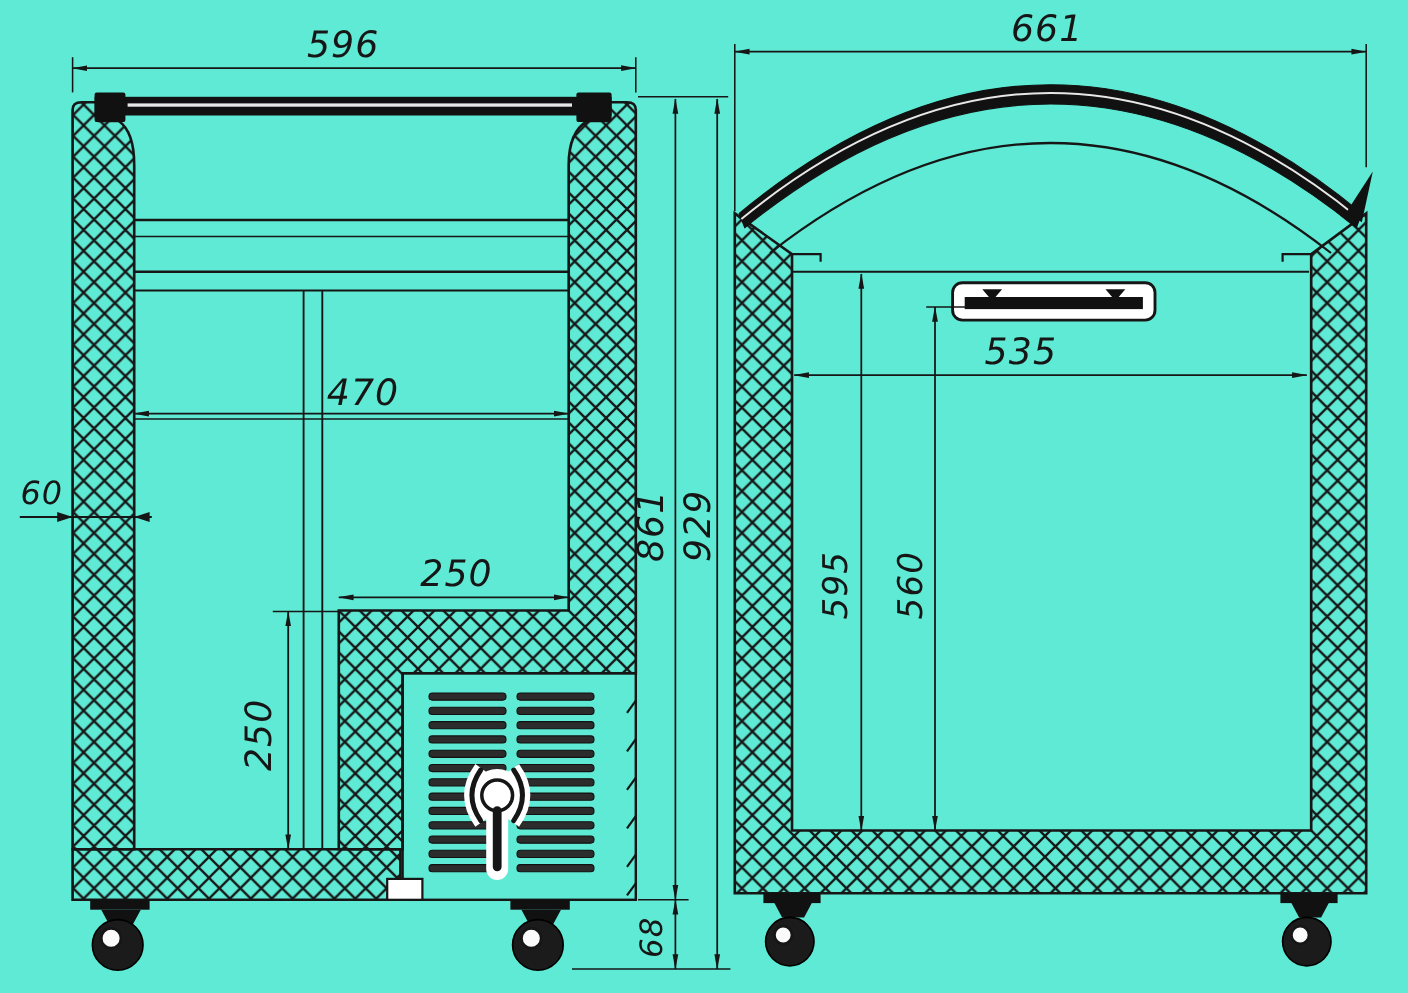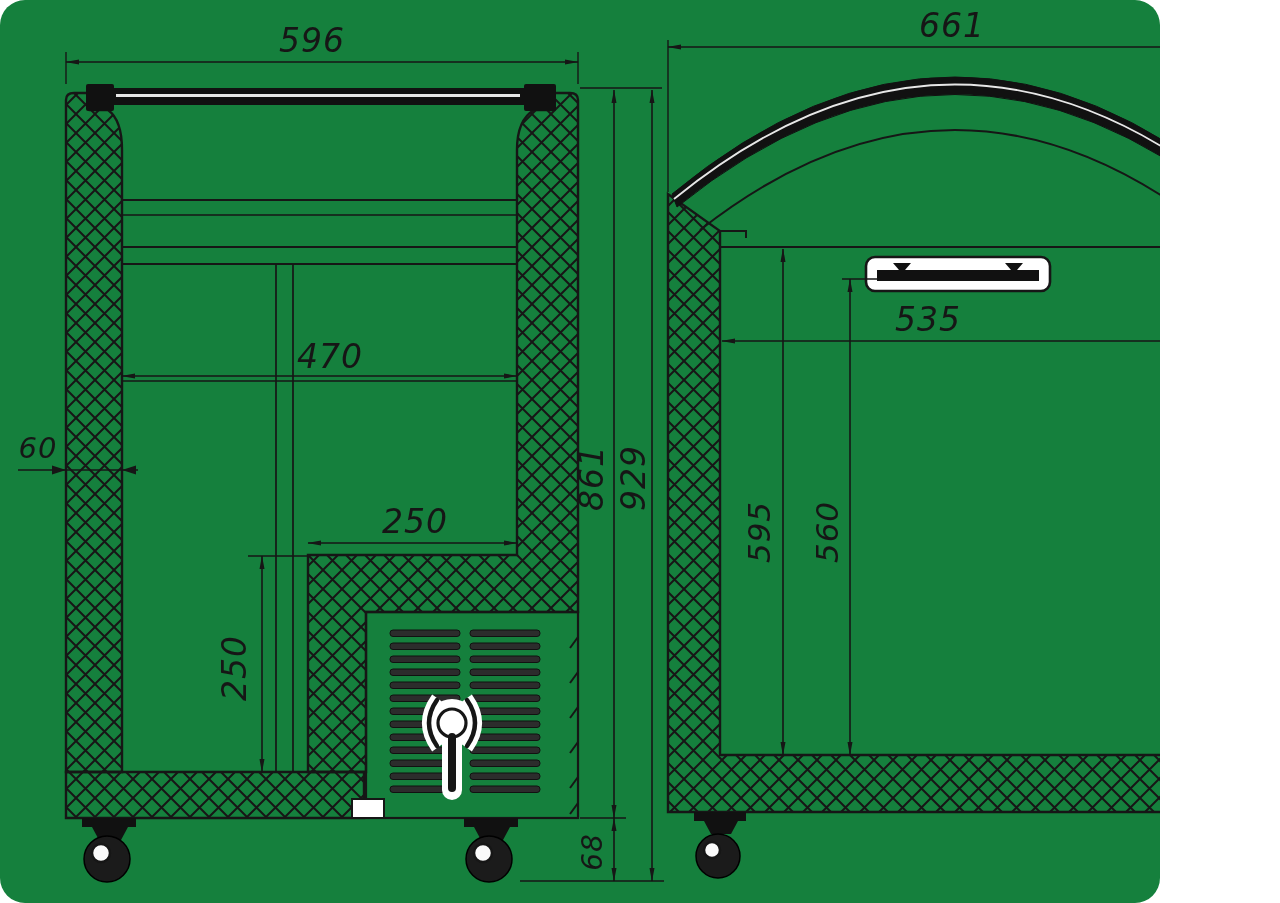--- a/index.html
+++ b/index.html
@@ -1,16 +1,16 @@
 <!DOCTYPE html>
 <html><head>
 <meta charset="utf-8">
 <style>
   html,body{margin:0;padding:0;background:#ffffff;}
-  .stage{width:1160px;height:903px;position:relative;background:#15803d;overflow:hidden;border-radius:25px;}
+  .stage{width:1280px;height:903px;position:relative;background:#5eead4;overflow:hidden;}
   svg{display:block;}
   .dimtxt{
     font-family:"DejaVu Sans", sans-serif;
     font-style:italic;
     font-weight:500;
     fill:#161616;
     letter-spacing:1px;
   }
 </style>
 </head>

